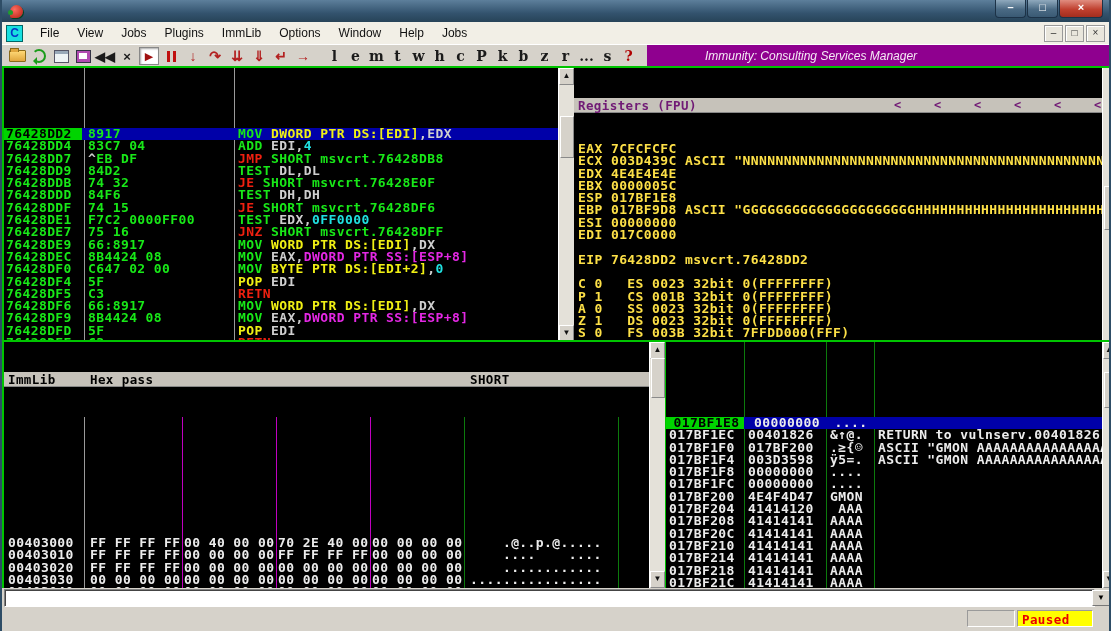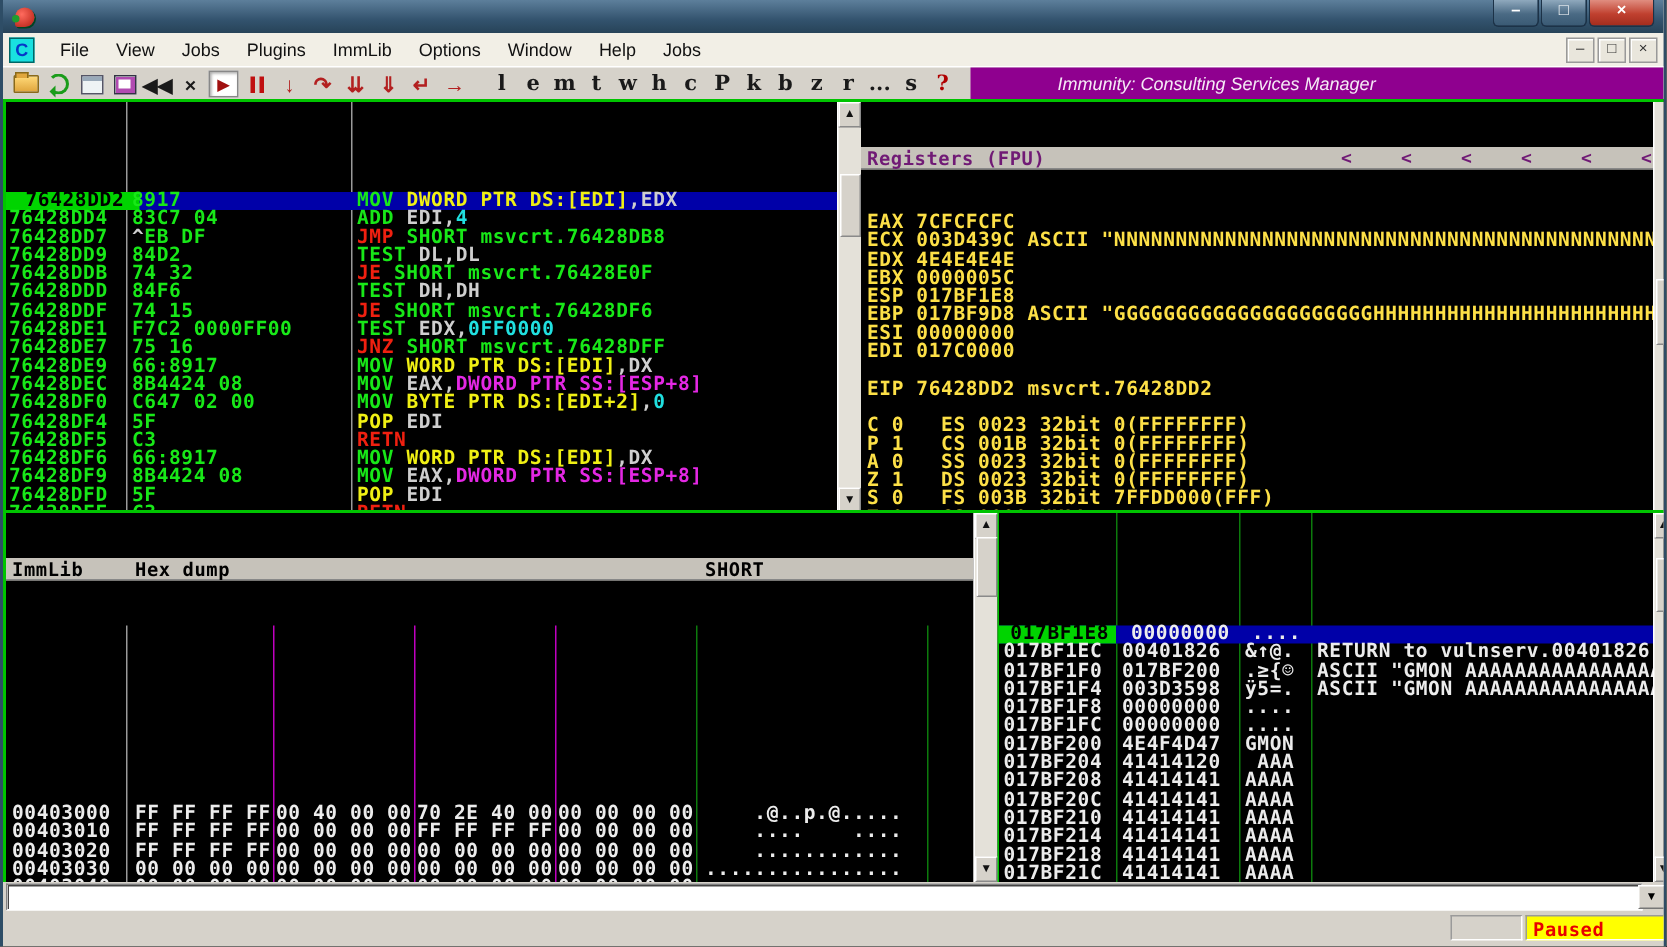--- a/index.html
+++ b/index.html
@@ -59,21 +59,21 @@
   .mrow{height:12.3px;line-height:12.4px;position:relative;}
   .c-g{color:#18e818;} .c-y{color:#f0f014;} .c-r{color:#f02010;} .c-m{color:#e428e4;}
   .c-c{color:#20e0e0;} .c-s{color:#cfcfcf;} .c-w{color:#fde047;}
   
   #disasm{position:absolute;left:0;top:0;width:554px;height:272px;overflow:hidden;}
   #disasm .vline{position:absolute;top:0;bottom:0;width:1px;background:#9a9a9a;}
   .drow .da{position:absolute;left:2px;width:76px;}
   .drow .db{position:absolute;left:84px;width:146px;}
   .drow .di{position:absolute;left:234px;right:0;}
   .drow.sel{background:#0000a8;}
-  .drow.sel .da{background:#00d400;color:#000;left:0;padding-left:13px;}
+  .drow.sel .da{background:#00d400;color:#000;left:0;padding-left:2px;}
   #disasm-sb{position:absolute;left:554px;top:0;width:16px;height:274px;}
   
   #registers{position:absolute;left:570px;top:0;width:528px;height:274px;overflow:hidden;}
   #reg-header{position:relative;height:14px;background:#c6c2ba;color:#701a75;border-bottom:1px solid #888;}
   #reg-header .rh-title{position:absolute;left:4px;top:0;font-size:12.5px;}
   .chev{position:absolute;top:0;font-size:12px;font-weight:bold;}
   #reg-lines{padding-left:4px;}
   #registers-sb{position:absolute;left:1098px;top:0;width:13px;height:274px;}
   
   .sb{background:#e4e1d9;border-left:1px solid #fff;box-sizing:border-box;}
@@ -105,21 +105,21 @@
     border:1px solid #808080;border-bottom-color:#fff;border-right-color:#fff;box-shadow:inset 1px 1px 0 #444;}
   #cmd-drop{position:absolute;right:3px;top:2px;width:16px;height:14px;background:#d6d2ca;
     border:1px solid #fff;border-bottom-color:#777;border-right-color:#777;text-align:center;font-size:8px;line-height:13px;}
   
   #statusbar{position:absolute;left:0;top:608px;width:1111px;height:23px;background:#d6d2ca;}
   .scell{position:absolute;top:2px;height:17px;border:1px solid #9a9a9a;border-bottom-color:#fff;border-right-color:#fff;
     box-sizing:border-box;}
   #status-text-cell{left:1px;width:962px;}
   #status-text-cell div{font-size:12.5px;color:#000;padding:1px 3px;letter-spacing:0;}
   #status-gap-cell{left:965px;width:48px;}
-  #status-paused-cell{left:1015px;width:94px;background:#ffff00;}
+  #status-paused-cell{left:1015px;width:76px;background:#ffff00;}
   #status-paused-cell div{color:#e80000;font-size:12.5px;padding:1px 4px;}
 </style>
 </head>
 <body>
 
 <div id="screen">
 
   <div id="titlebar">
     <div id="title-icon"></div>
     <div id="winbtns">
@@ -241,21 +241,21 @@
     </div>
     <div id="registers-sb" class="sb">
       <div class="thumb" style="top:118px;height:42px;"></div>
     </div>
 
     <div id="bottom-divider"></div>
 
     <div id="dump" class="mono">
       <div id="dump-header">
         <span style="left:4px;">ImmLib</span>
-        <span style="left:86px;">Hex dump</span>
+        <span style="left:86px;">Hex pass</span>
         <span style="left:466px;">SHORT</span>
       </div>
       <div style="position:relative;">
         <div class="vl" style="left:80px;background:#9a9a9a;height:232px;"></div>
         <div class="vl" style="left:178px;background:#c000c0;height:232px;"></div>
         <div class="vl" style="left:272px;background:#c000c0;height:232px;"></div>
         <div class="vl" style="left:366px;background:#c000c0;height:232px;"></div>
         <div class="vl" style="left:460px;background:#0c7a0c;height:232px;"></div>
         <div class="vl" style="left:614px;background:#0c7a0c;height:232px;"></div>
         <div id="dump-rows"><div class="mrow hrow"><span class="ha">00403000</span><span class="hg" style="left: 86px;">FF FF FF FF</span><span class="hg" style="left: 180px;">00 40 00 00</span><span class="hg" style="left: 274px;">70 2E 40 00</span><span class="hg" style="left: 368px;">00 00 00 00</span><span class="hascii">    .@..p.@.....</span></div><div class="mrow hrow"><span class="ha">00403010</span><span class="hg" style="left: 86px;">FF FF FF FF</span><span class="hg" style="left: 180px;">00 00 00 00</span><span class="hg" style="left: 274px;">FF FF FF FF</span><span class="hg" style="left: 368px;">00 00 00 00</span><span class="hascii">    ....    ....</span></div><div class="mrow hrow"><span class="ha">00403020</span><span class="hg" style="left: 86px;">FF FF FF FF</span><span class="hg" style="left: 180px;">00 00 00 00</span><span class="hg" style="left: 274px;">00 00 00 00</span><span class="hg" style="left: 368px;">00 00 00 00</span><span class="hascii">    ............</span></div><div class="mrow hrow"><span class="ha">00403030</span><span class="hg" style="left: 86px;">00 00 00 00</span><span class="hg" style="left: 180px;">00 00 00 00</span><span class="hg" style="left: 274px;">00 00 00 00</span><span class="hg" style="left: 368px;">00 00 00 00</span><span class="hascii">................</span></div><div class="mrow hrow"><span class="ha">00403040</span><span class="hg" style="left: 86px;">00 00 00 00</span><span class="hg" style="left: 180px;">00 00 00 00</span><span class="hg" style="left: 274px;">00 00 00 00</span><span class="hg" style="left: 368px;">00 00 00 00</span><span class="hascii">................</span></div></div>

